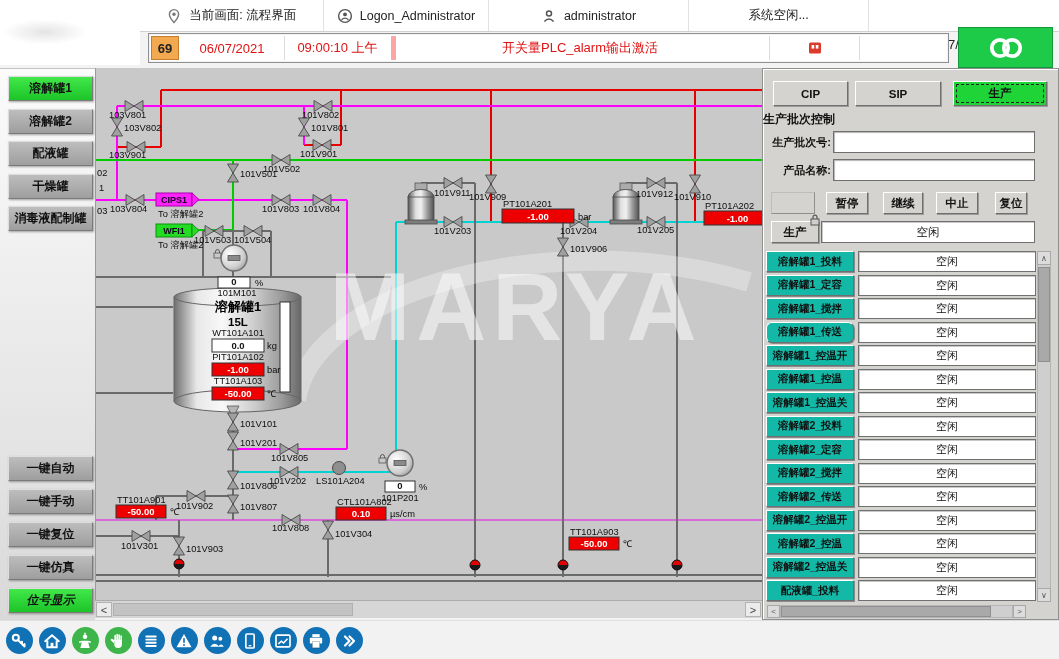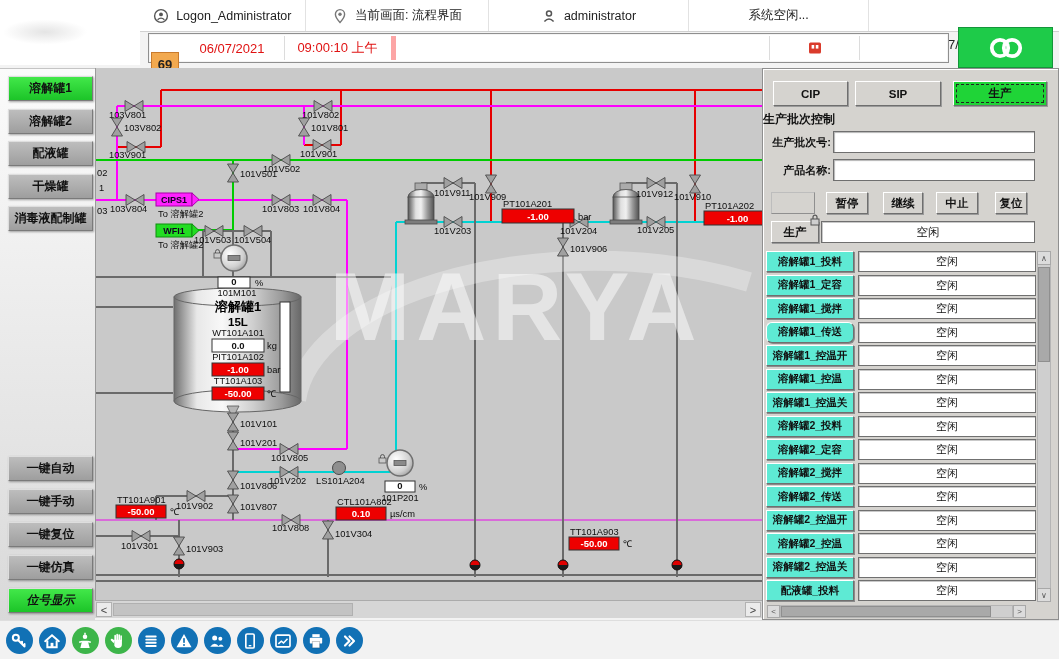--- a/index.html
+++ b/index.html
@@ -13,21 +13,21 @@
   .hcell{display:flex;align-items:center;justify-content:center;gap:7px;border-right:1px solid #e2e2e2;
     font-size:12.5px;color:#222;white-space:nowrap;}
   .hcell:last-child{border-right:none;font-size:13px;margin-top:44px;}
   .hic{width:16px;height:16px;display:inline-flex;}
   .w1{width:183px}.w2{width:165px}.w3{width:199px}.w4{width:180px}.w5{width:190px}
   
   .alarm{position:absolute;left:148px;top:33px;width:799px;height:28px;background:#fff;
     border:1px solid #8f8f8f;box-shadow:inset 0 0 0 1px #f4f4f4;}
   .acell{position:absolute;top:2px;height:24px;display:flex;align-items:center;justify-content:center;
     font-size:13px;color:#e01212;white-space:nowrap;}
-  .a69{left:2px;width:28px;background:#f2a94f;border:1px solid #c97b2d;color:#222;font-weight:bold;box-sizing:border-box;margin-top:16px;}
+  .a69{left:2px;width:28px;background:#f2a94f;border:1px solid #c97b2d;color:#222;font-weight:bold;box-sizing:border-box;}
   .adate{left:31px;width:104px;border-right:1px solid #dcdcdc;}
   .atime{left:135px;width:107px;border-right:5px solid #fca5a5;}
   .amsg{left:242px;width:378px;}
   .aicon{left:620px;width:89px;border-left:1px solid #dcdcdc;border-right:1px solid #dcdcdc;}
   .aempty{left:709px;width:87px;}
   .linkbtn{position:absolute;left:958px;top:27px;width:95px;height:41px;background:#1ecb49;
     border:1px solid #14963a;display:flex;align-items:center;justify-content:center;cursor:pointer;padding:0;}
   
   .sidebar{position:absolute;left:0;top:68px;width:95px;height:552px;
     background:linear-gradient(180deg,#fbfbfb,#d9d9d9);border-top:1px solid #c4c4c4;}
@@ -50,59 +50,59 @@
     font-family:inherit;font-size:11.5px;font-weight:bold;color:#111;cursor:pointer;padding:0;white-space:nowrap;}
   .pbtn.green{background:#1fd437;outline:1px dashed #222;outline-offset:-4px;}
   .pbtn.flat{border-color:#bdbdbd #8f8f8f #8f8f8f #bdbdbd;box-shadow:none;color:#9a9a9a;}
   .ptitle{position:absolute;left:0;top:42px;width:100%;font-size:12px;font-weight:bold;color:#111;}
   .plabel{position:absolute;font-size:11px;font-weight:bold;color:#111;text-align:right;}
   .pin{position:absolute;background:#fff;border:1px solid #6f6f6f;box-shadow:inset 1px 1px 1px #b5b5b5;
     font-family:inherit;font-size:11px;padding:0 4px;box-sizing:border-box;}
   .vbox{position:absolute;background:#fff;border:1px solid #6f6f6f;box-shadow:inset 1px 1px 0 #c9c9c9;
     display:flex;align-items:center;justify-content:center;font-size:11.5px;color:#111;box-sizing:border-box;}
   .slabel{position:absolute;left:0;width:88px;height:21px;display:flex;align-items:center;justify-content:center;
-    background:#5eead4;border:1px solid;border-color:#fff #6f6f6f #6f6f6f #fff;box-shadow:1px 1px 0 #8a8a8a;
+    background:#14b8a6;border:1px solid;border-color:#fff #6f6f6f #6f6f6f #fff;box-shadow:1px 1px 0 #8a8a8a;
     font-size:10.5px;font-weight:bold;color:#111;cursor:pointer;white-space:nowrap;overflow:hidden;box-sizing:border-box;}
   .sval{position:absolute;left:92px;width:178px;height:21px;display:flex;align-items:center;justify-content:center;
     background:#fff;border:1px solid #707070;box-shadow:inset 1px 1px 0 #c9c9c9;font-size:11px;color:#111;box-sizing:border-box;}
   .scrbox{position:absolute;background:#dcdcdc;border:1px solid #a8a8a8;display:flex;align-items:center;justify-content:center;
     font-size:8px;color:#555;cursor:pointer;box-sizing:border-box;}
   .scrtrack{position:absolute;background:#cfcfcf;border:1px solid #b5b5b5;box-sizing:border-box;}
   .scrthumb{position:absolute;background:#a9a9a9;border:1px solid #8f8f8f;box-sizing:border-box;cursor:pointer;}
   
   .toolbar{position:absolute;left:0;top:620px;width:1059px;height:39px;background:#f2f2f2;border-top:1px solid #dedede;box-sizing:border-box;}
   .tico{position:absolute;top:6px;width:27px;height:27px;border-radius:50%;display:flex;align-items:center;justify-content:center;cursor:pointer;}
 </style>
 </head>
 <body>
 
 <div class="stage">
 
   <div class="logo"></div>
 
   <div class="hdr">
+    <div class="hcell w1">
+      <span class="hic">
+          <svg width="16" height="16" viewBox="0 0 16 16">
+            <path d="M8 1.6a4.6 4.6 0 0 1 4.6 4.6c0 3.3-4.6 8.2-4.6 8.2S3.4 9.5 3.4 6.2A4.6 4.6 0 0 1 8 1.6z" fill="none" stroke="#777" stroke-width="1.4"></path>
+            <circle cx="8" cy="6.2" r="1.7" fill="#777"></circle>
+          </svg>
+        </span>
+      <span>当前画面: 流程界面</span>
+    </div>
     <div class="hcell w2">
       <span class="hic">
           <svg width="16" height="16" viewBox="0 0 16 16">
             <circle cx="8" cy="8" r="6.4" fill="none" stroke="#555" stroke-width="1.4"></circle>
             <circle cx="8" cy="6.4" r="1.9" fill="#555"></circle>
             <path d="M4.6 11.8q3.4-3.4 6.8 0" fill="none" stroke="#555" stroke-width="1.4"></path>
           </svg>
         </span>
       <span>Logon_Administrator</span>
     </div>
-    <div class="hcell w1">
-      <span class="hic">
-          <svg width="16" height="16" viewBox="0 0 16 16">
-            <path d="M8 1.6a4.6 4.6 0 0 1 4.6 4.6c0 3.3-4.6 8.2-4.6 8.2S3.4 9.5 3.4 6.2A4.6 4.6 0 0 1 8 1.6z" fill="none" stroke="#777" stroke-width="1.4"></path>
-            <circle cx="8" cy="6.2" r="1.7" fill="#777"></circle>
-          </svg>
-        </span>
-      <span>当前画面: 流程界面</span>
-    </div>
     <div class="hcell w3">
       <span class="hic">
           <svg width="16" height="16" viewBox="0 0 16 16">
             <circle cx="8" cy="5.6" r="2.5" fill="none" stroke="#555" stroke-width="1.5"></circle>
             <path d="M3.4 13.6q4.6-5.2 9.2 0" fill="none" stroke="#555" stroke-width="1.5"></path>
           </svg>
         </span>
       <span>administrator</span>
     </div>
     <div class="hcell w4">
@@ -110,20 +110,21 @@
     </div>
     <div class="hcell w5">
       <span>2021/7/6 9:02:27</span>
     </div>
   </div>
 
   <div class="alarm">
     <div class="acell a69">69</div>
     <div class="acell adate">06/07/2021</div>
     <div class="acell atime">09:00:10 上午</div>
+    <div class="acell amsg">开关量PLC_alarm输出激活</div>
     <div class="acell aicon">
       <span class="hic" style="width:14px;height:14px">
           <svg width="14" height="14" viewBox="0 0 14 14">
             <rect x="1" y="1.5" width="12" height="11" rx="1.5" fill="#da3b2c"></rect>
             <rect x="3.6" y="4" width="2.6" height="3.6" fill="#fff"></rect>
             <rect x="7.8" y="4" width="2.6" height="3.6" fill="#fff"></rect>
           </svg>
         </span>
     </div>
     <div class="acell aempty"></div>

